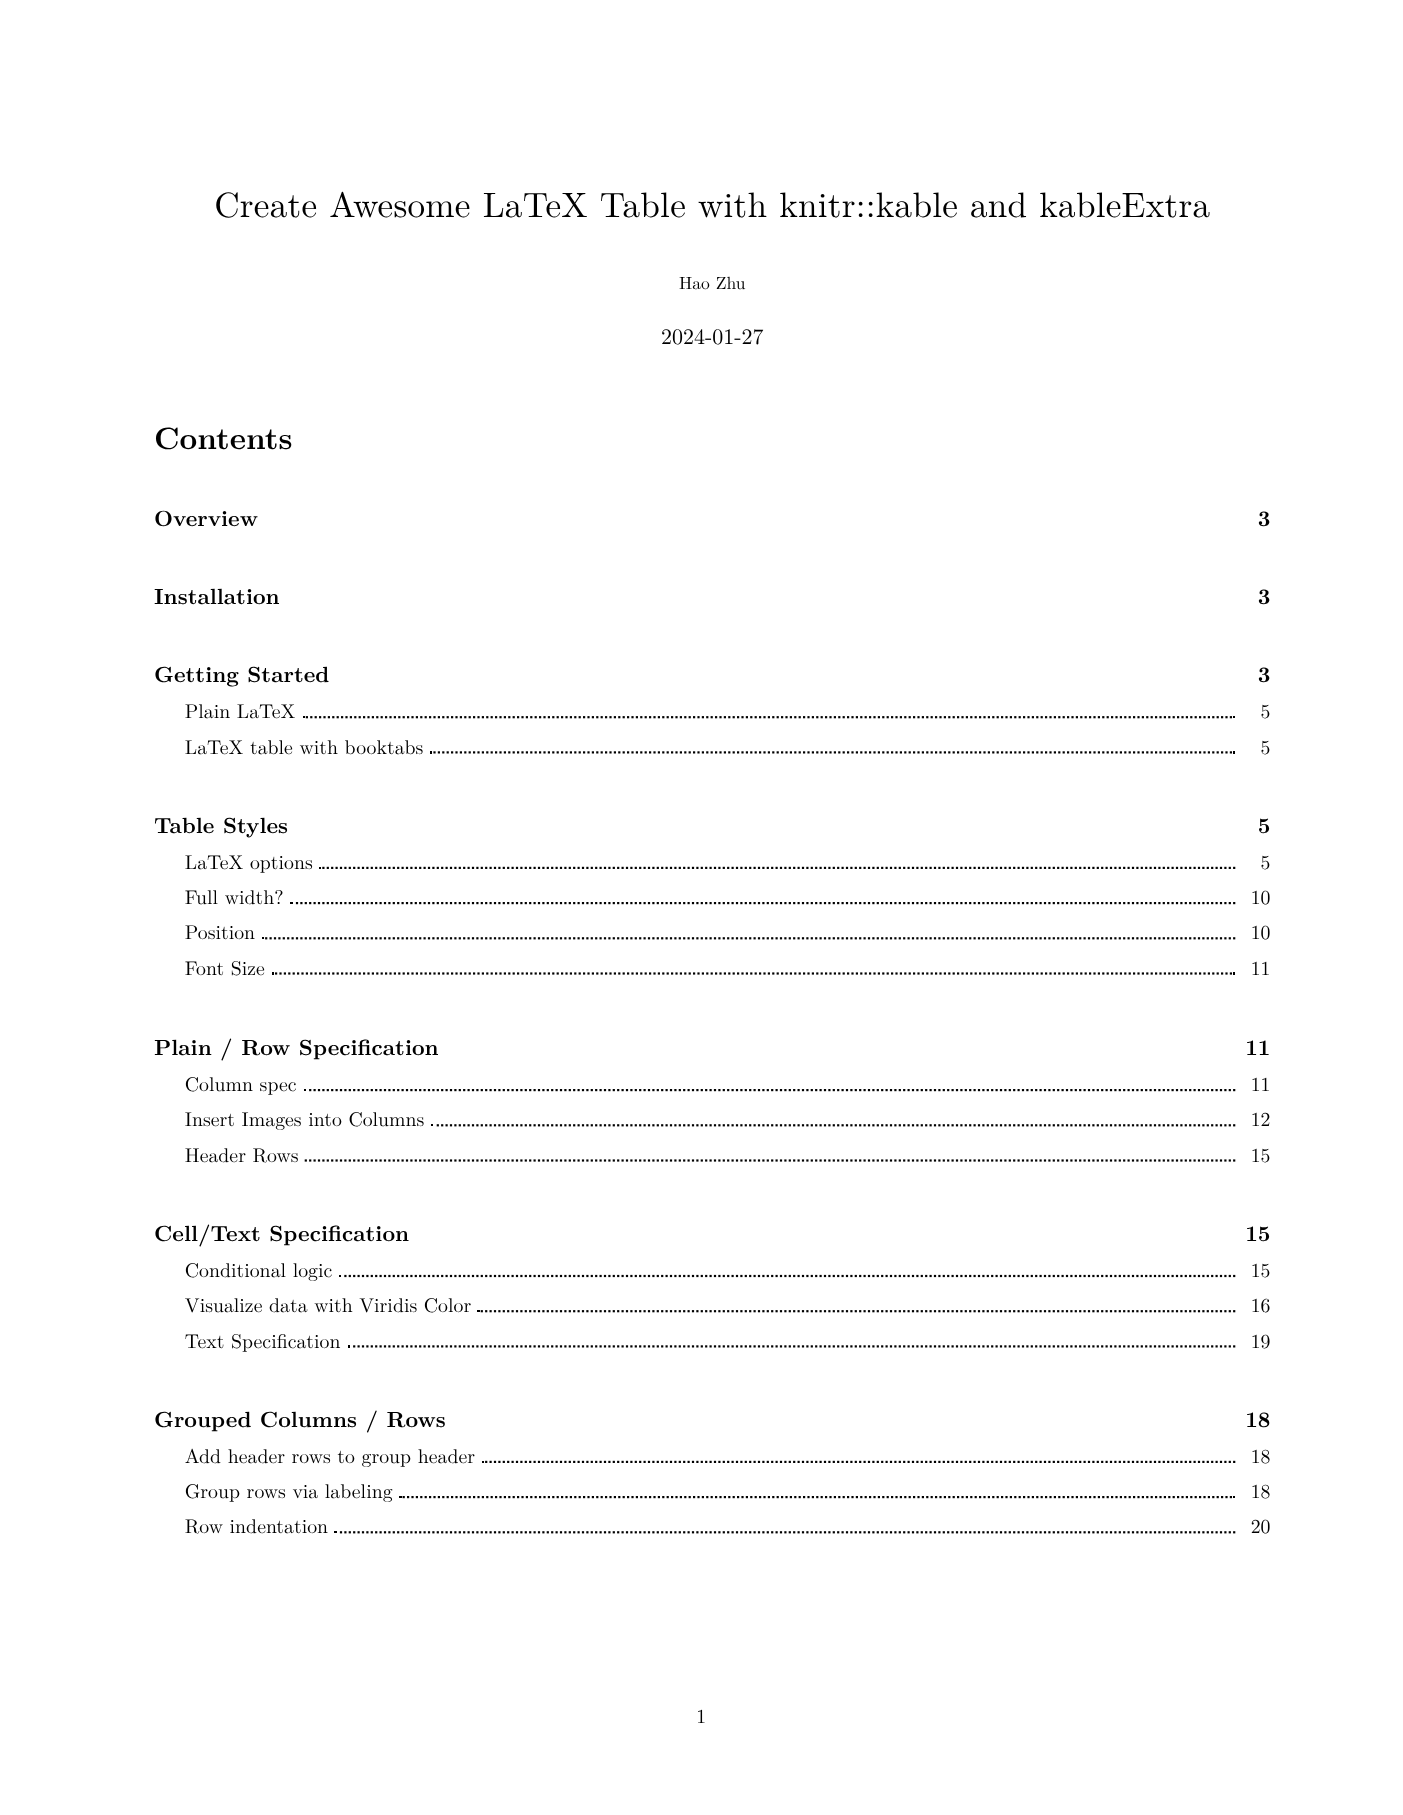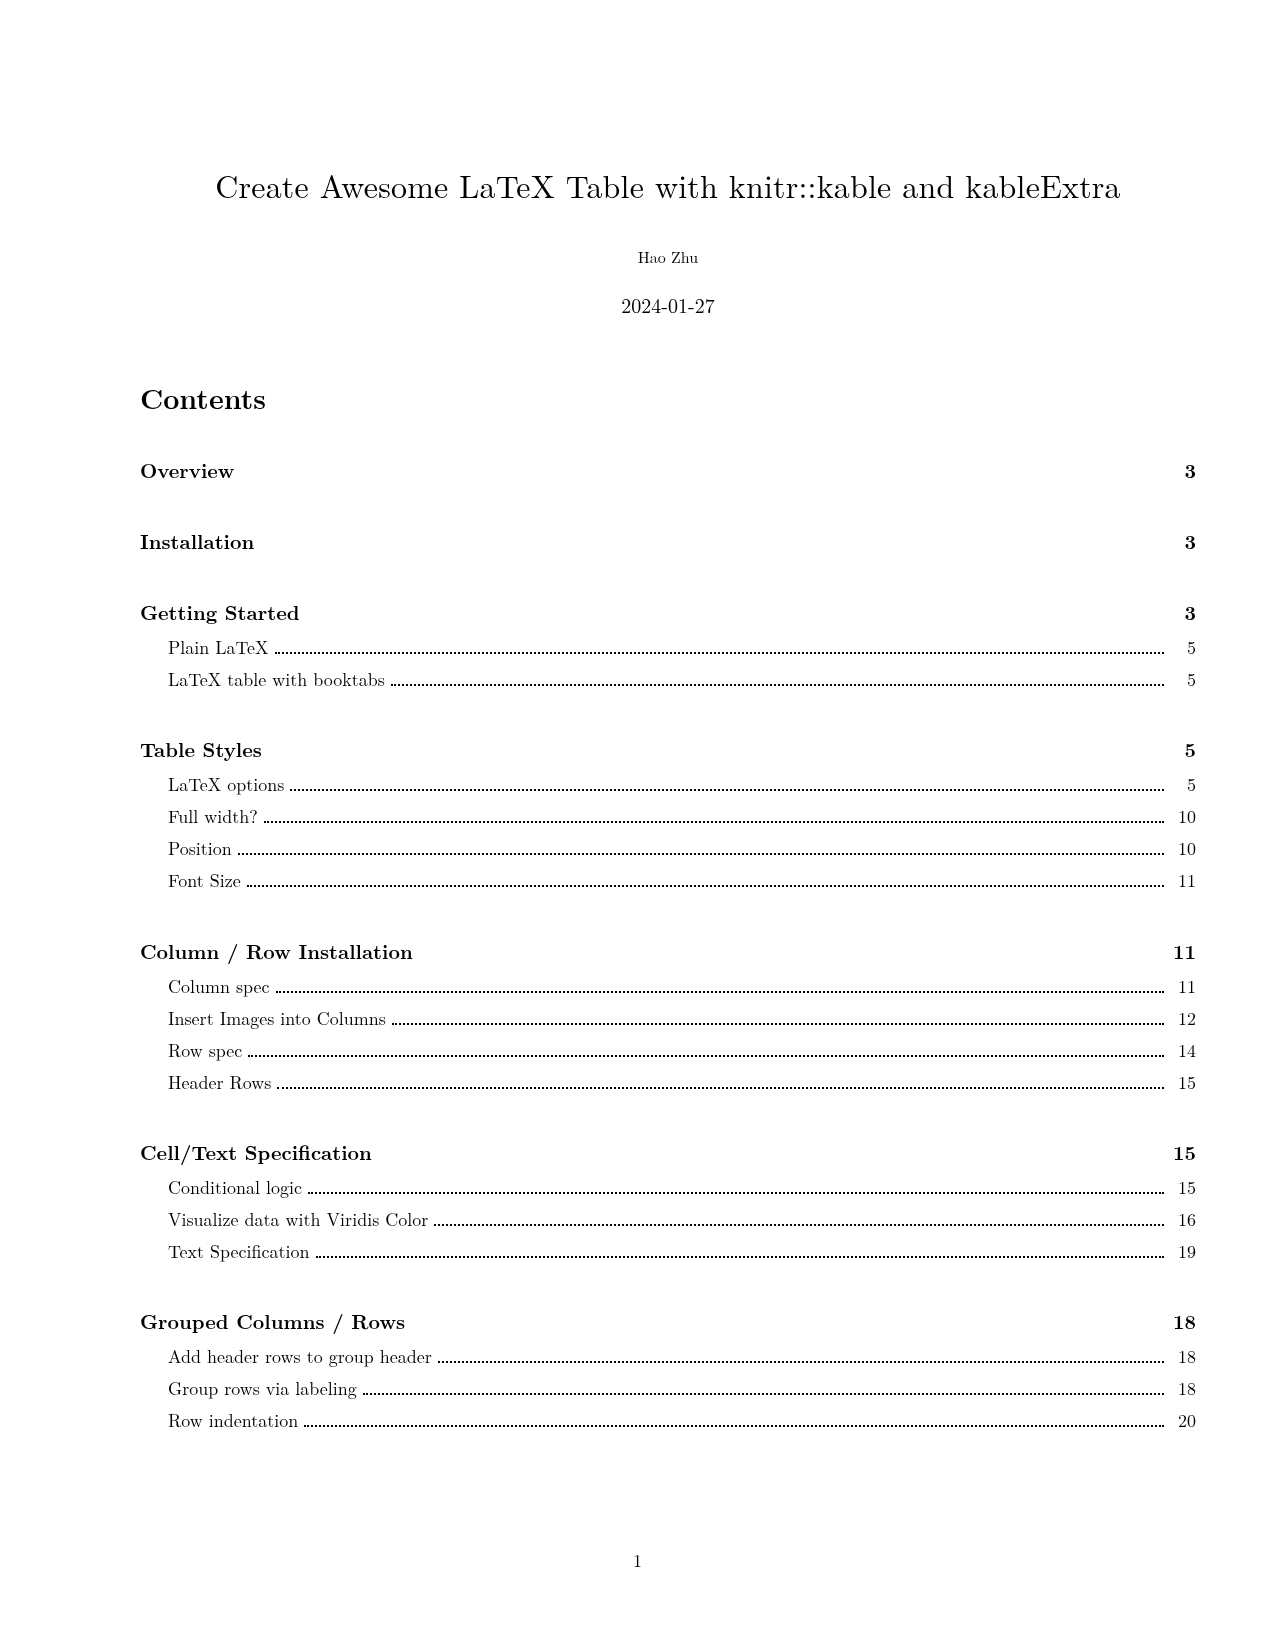--- a/index.html
+++ b/index.html
@@ -11,21 +11,21 @@
       height: 1650px;
       margin: 0;
       padding: 0;
       background: #ffffff;
       font-family: "Computer Modern", "Latin Modern Roman", Georgia, "Times New Roman", serif;
       color: #000000;
       position: relative;
     }
     .page {
       box-sizing: border-box;
-      padding: 162px 79px 0 140px;
+      padding: 162px 120px 0 140px;
     }
     .title {
       text-align: center;
       font-size: 32px;
       font-weight: normal;
       margin: 0 0 38px 0;
       letter-spacing: 0.2px;
     }
     .author {
       text-align: center;
@@ -154,37 +154,32 @@
           <span class="subentry-page">10</span>
         </div>
         <div class="subentry">
           <span class="subentry-title">Font Size</span>
           <span class="sub-dots"></span>
           <span class="subentry-page">11</span>
         </div>
       </div>
       <div class="section">
         <div class="section-title-row">
-          <span class="section-title">Column / Row Installation</span>
+          <span class="section-title">Plain / Row Specification</span>
           <span class="section-page">11</span>
         </div>
         <div class="subentry">
           <span class="subentry-title">Column spec</span>
           <span class="sub-dots"></span>
           <span class="subentry-page">11</span>
         </div>
         <div class="subentry">
           <span class="subentry-title">Insert Images into Columns</span>
           <span class="sub-dots"></span>
           <span class="subentry-page">12</span>
-        </div>
-        <div class="subentry">
-          <span class="subentry-title">Row spec</span>
-          <span class="sub-dots"></span>
-          <span class="subentry-page">14</span>
         </div>
         <div class="subentry">
           <span class="subentry-title">Header Rows</span>
           <span class="sub-dots"></span>
           <span class="subentry-page">15</span>
         </div>
       </div>
       <div class="section">
         <div class="section-title-row">
           <span class="section-title">Cell/Text Specification</span>

